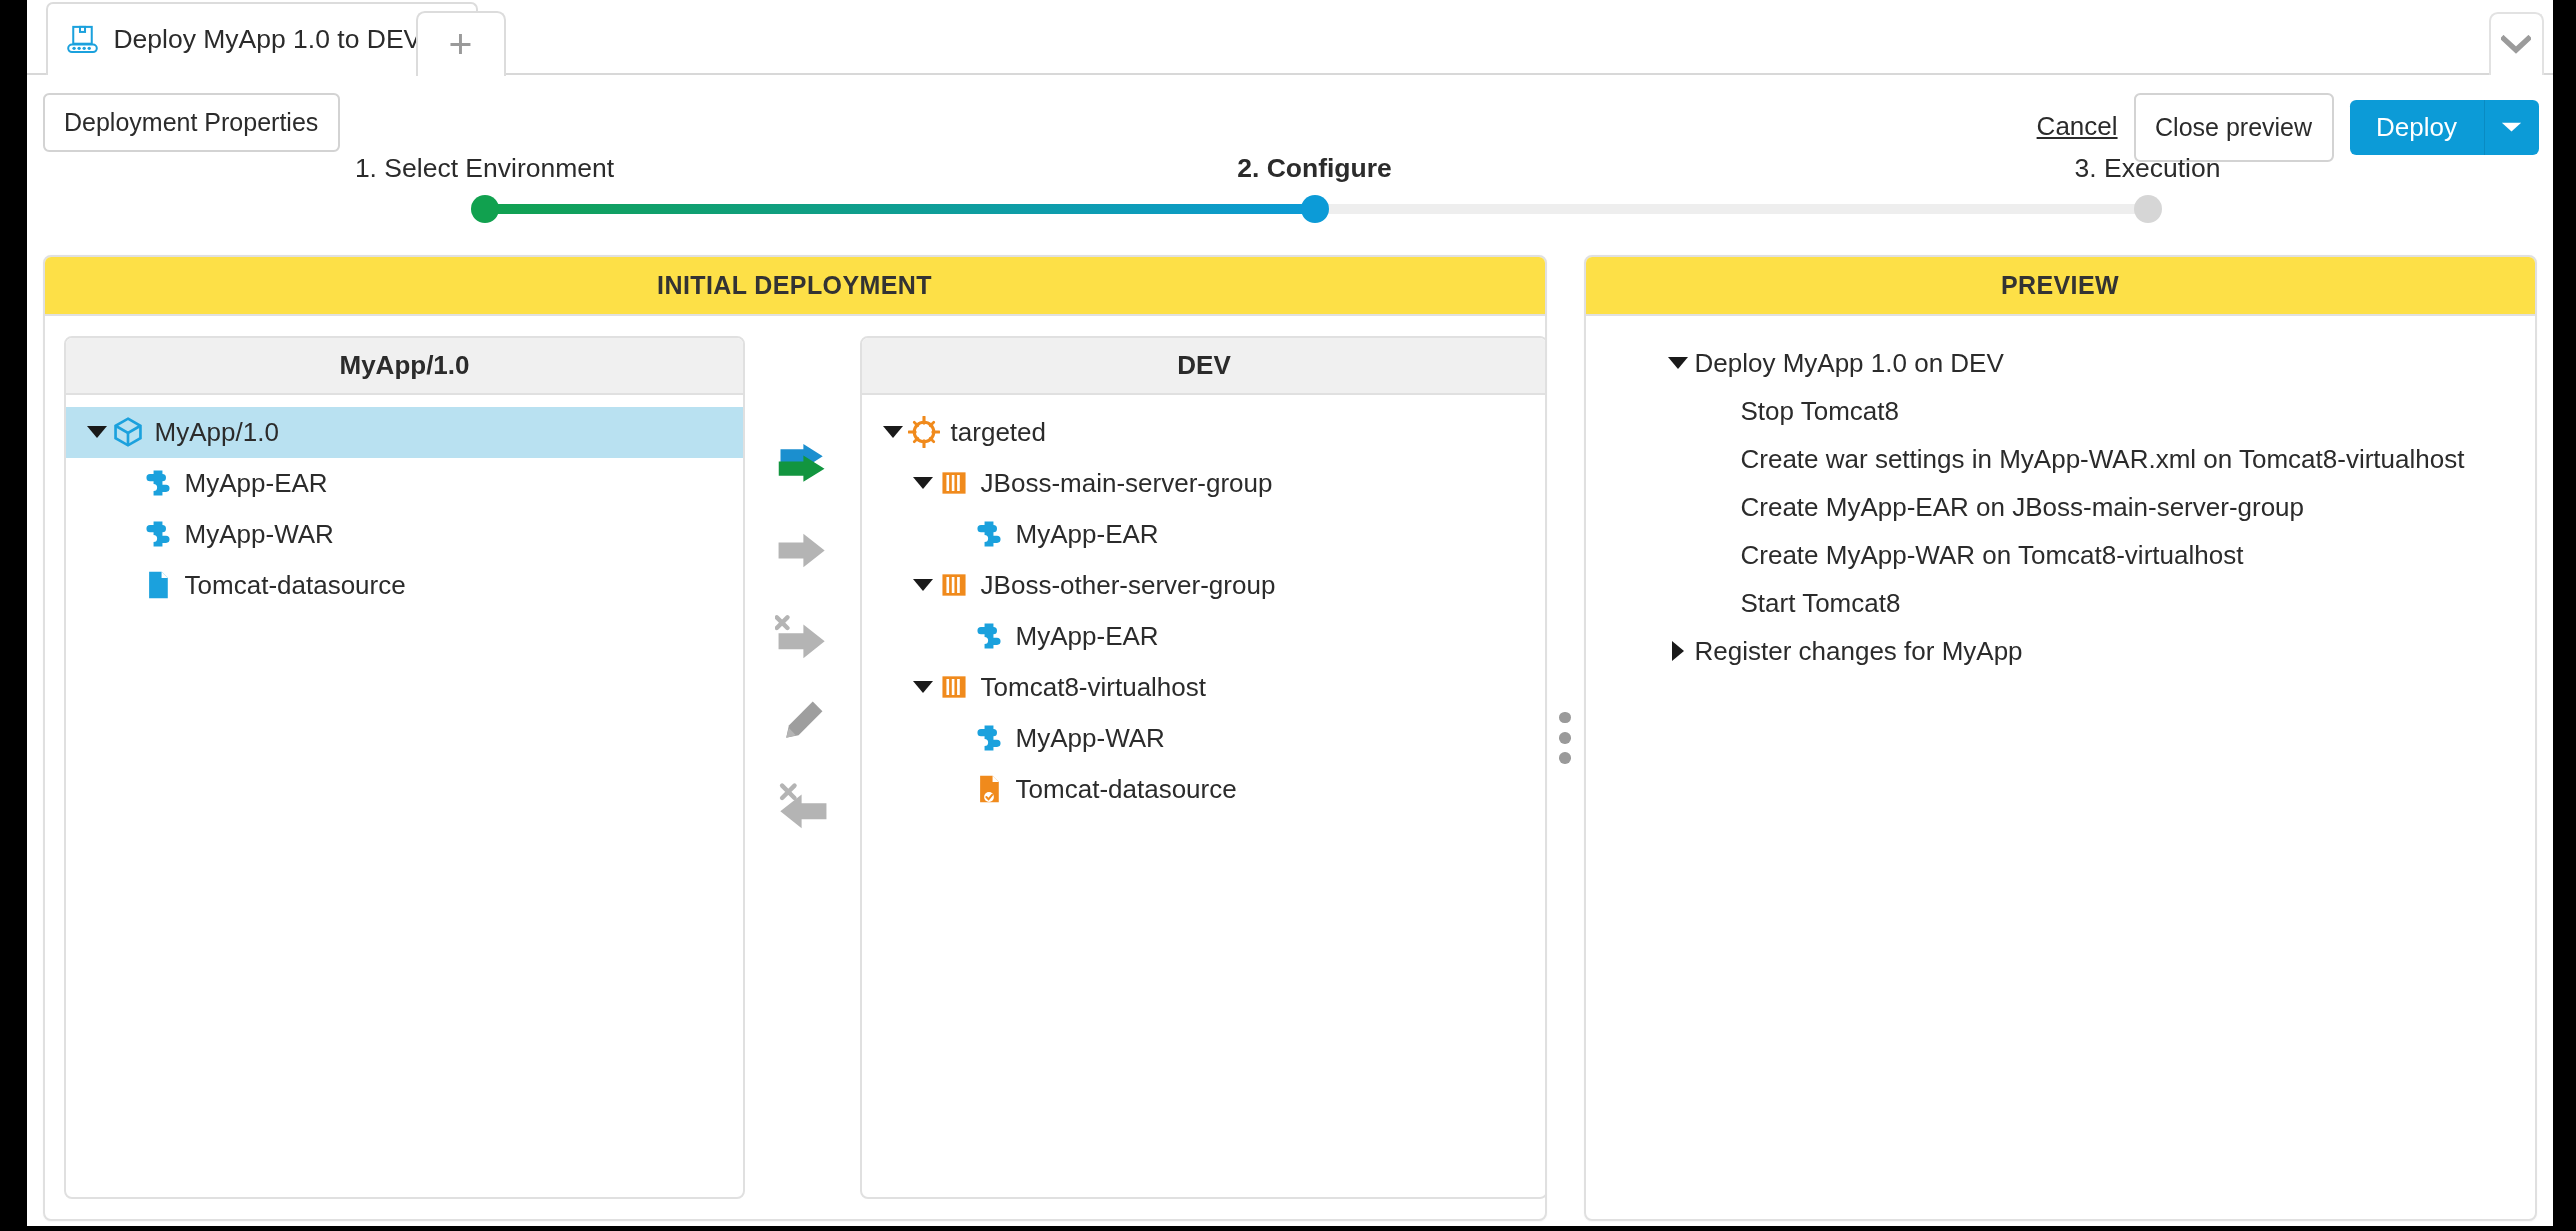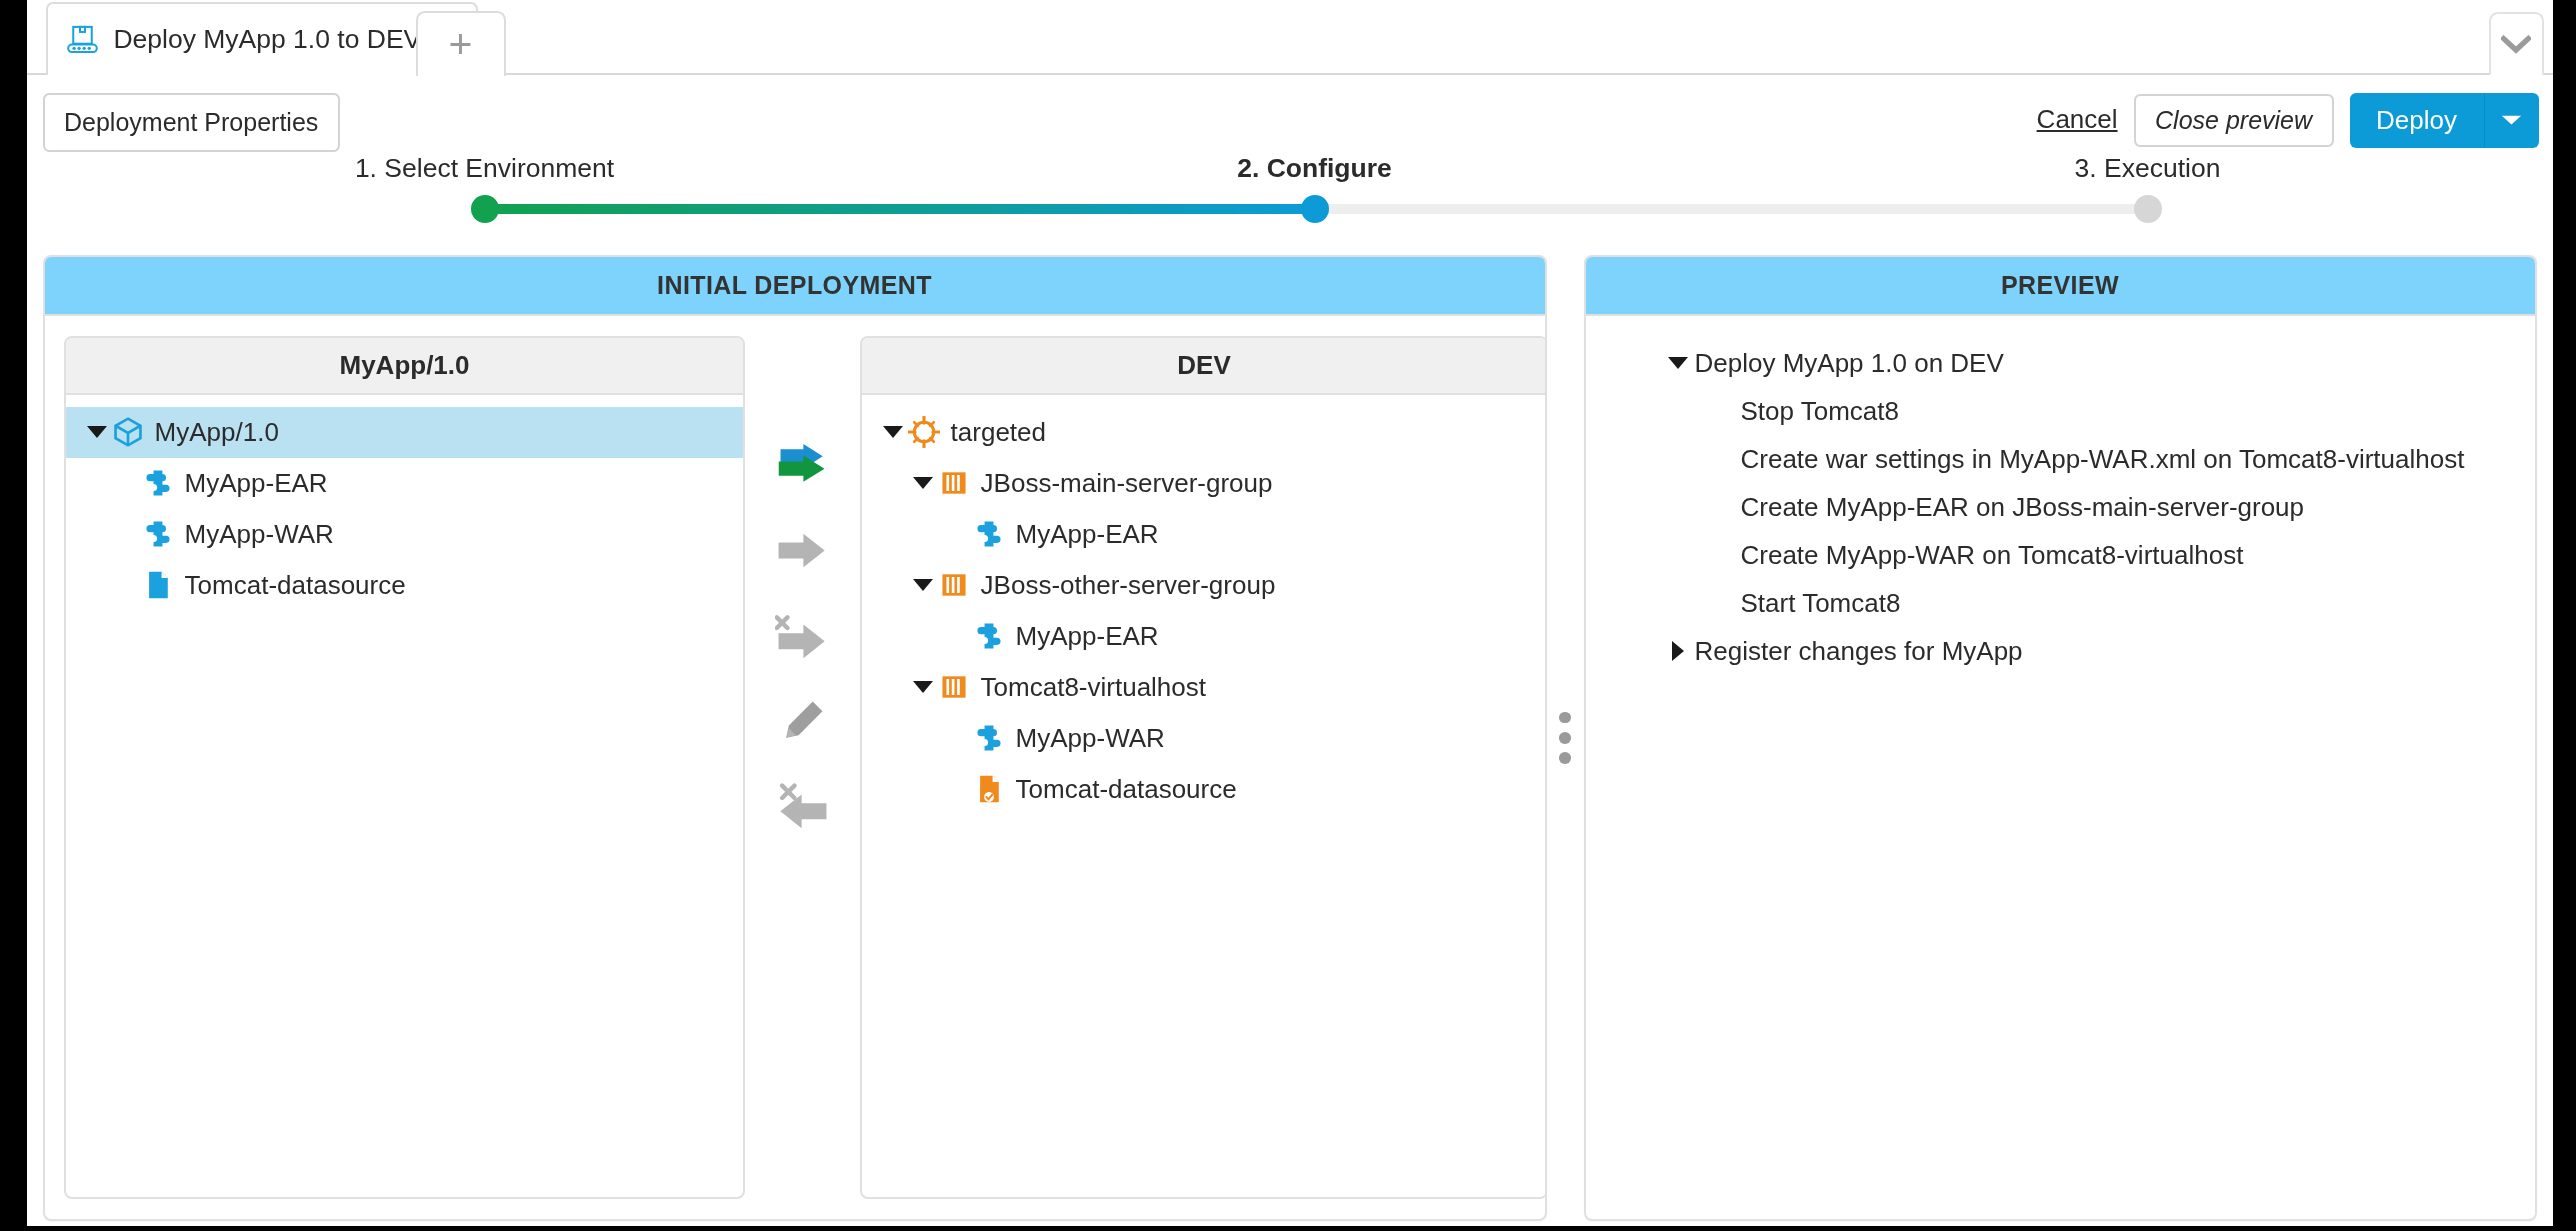--- a/index.html
+++ b/index.html
@@ -89,21 +89,21 @@
   }
   .right-actions {
     position: absolute; right: 14px; top: 17.7px;
     display: flex; align-items: center; gap: 16px;
   }
   .link-cancel {
     font-size: 26px; color: #2b2b2b;
     text-decoration: underline; cursor: pointer;
     padding-bottom: 1.8px;
   }
-  .btn-close-preview { height: 53px; padding: 0 19.5px; font-style: italic; }
+  .btn-close-preview { height: 69px; padding: 0 19.5px; }
   .deploy-group { display: flex; align-items: stretch; }
   .btn-deploy {
     background: #0c9bd7; color: #fff;
     border: none; height: 55px; padding: 0 26.5px;
     border-radius: 6.2px 0 0 6.2px;
     font-size: 26px;
   }
   .btn-deploy-caret {
     background: #0c9bd7; border: none;
     width: 55px; height: 55px;
@@ -153,21 +153,21 @@
   .panel {
     background: #fff;
     border: 2.7px solid #e0e0e0;
     border-radius: 8px;
     display: flex; flex-direction: column;
     overflow: hidden;
     box-shadow: 0 0.9px 1.8px rgba(0,0,0,0.04);
   }
   .panel-header {
     height: 59px; flex: none;
-    background: #7dd3fc;
+    background: #fde047;
     border-bottom: 2.7px solid #e0e0e0;
     display: flex; align-items: center; justify-content: center;
     font-size: 25px; font-weight: bold; color: #333;
     letter-spacing: 0.4px;
   }
   .panel-left { width: 1504px; flex: none; }
   .panel-body { flex: 1; display: flex; padding: 19.5px; gap: 0; }
 
   .tree-card {
     border: 2.7px solid #e0e0e0;

